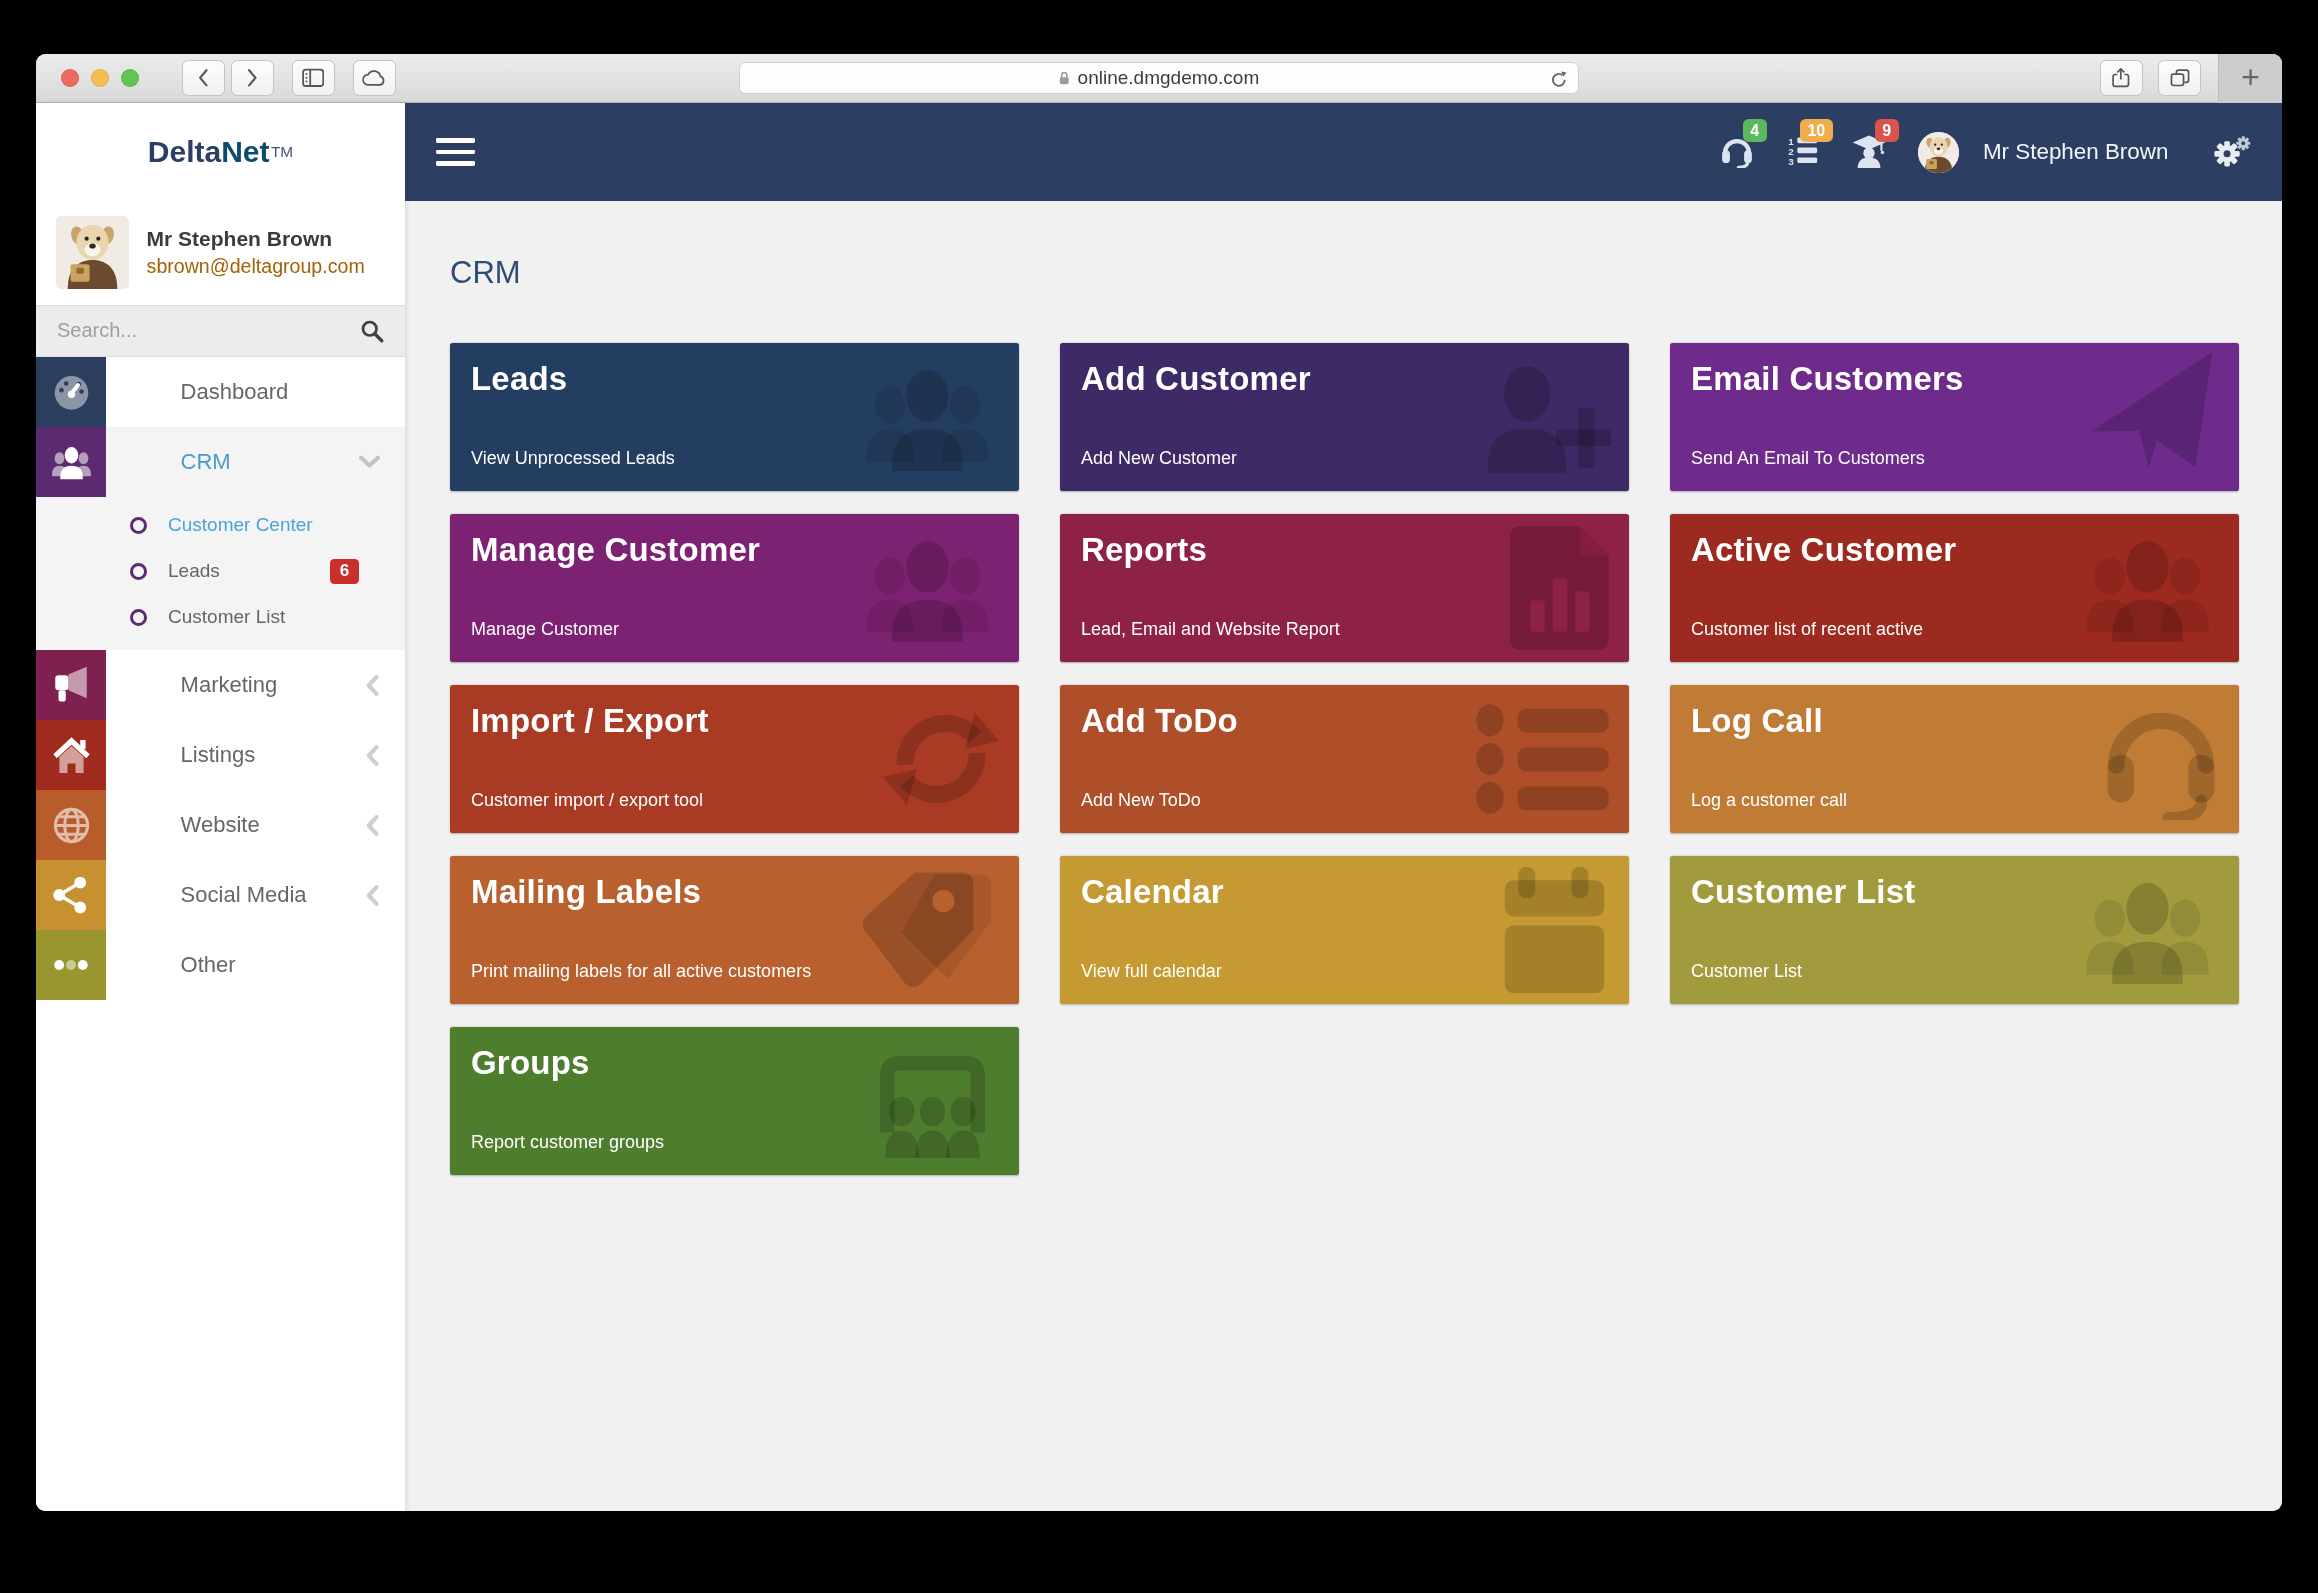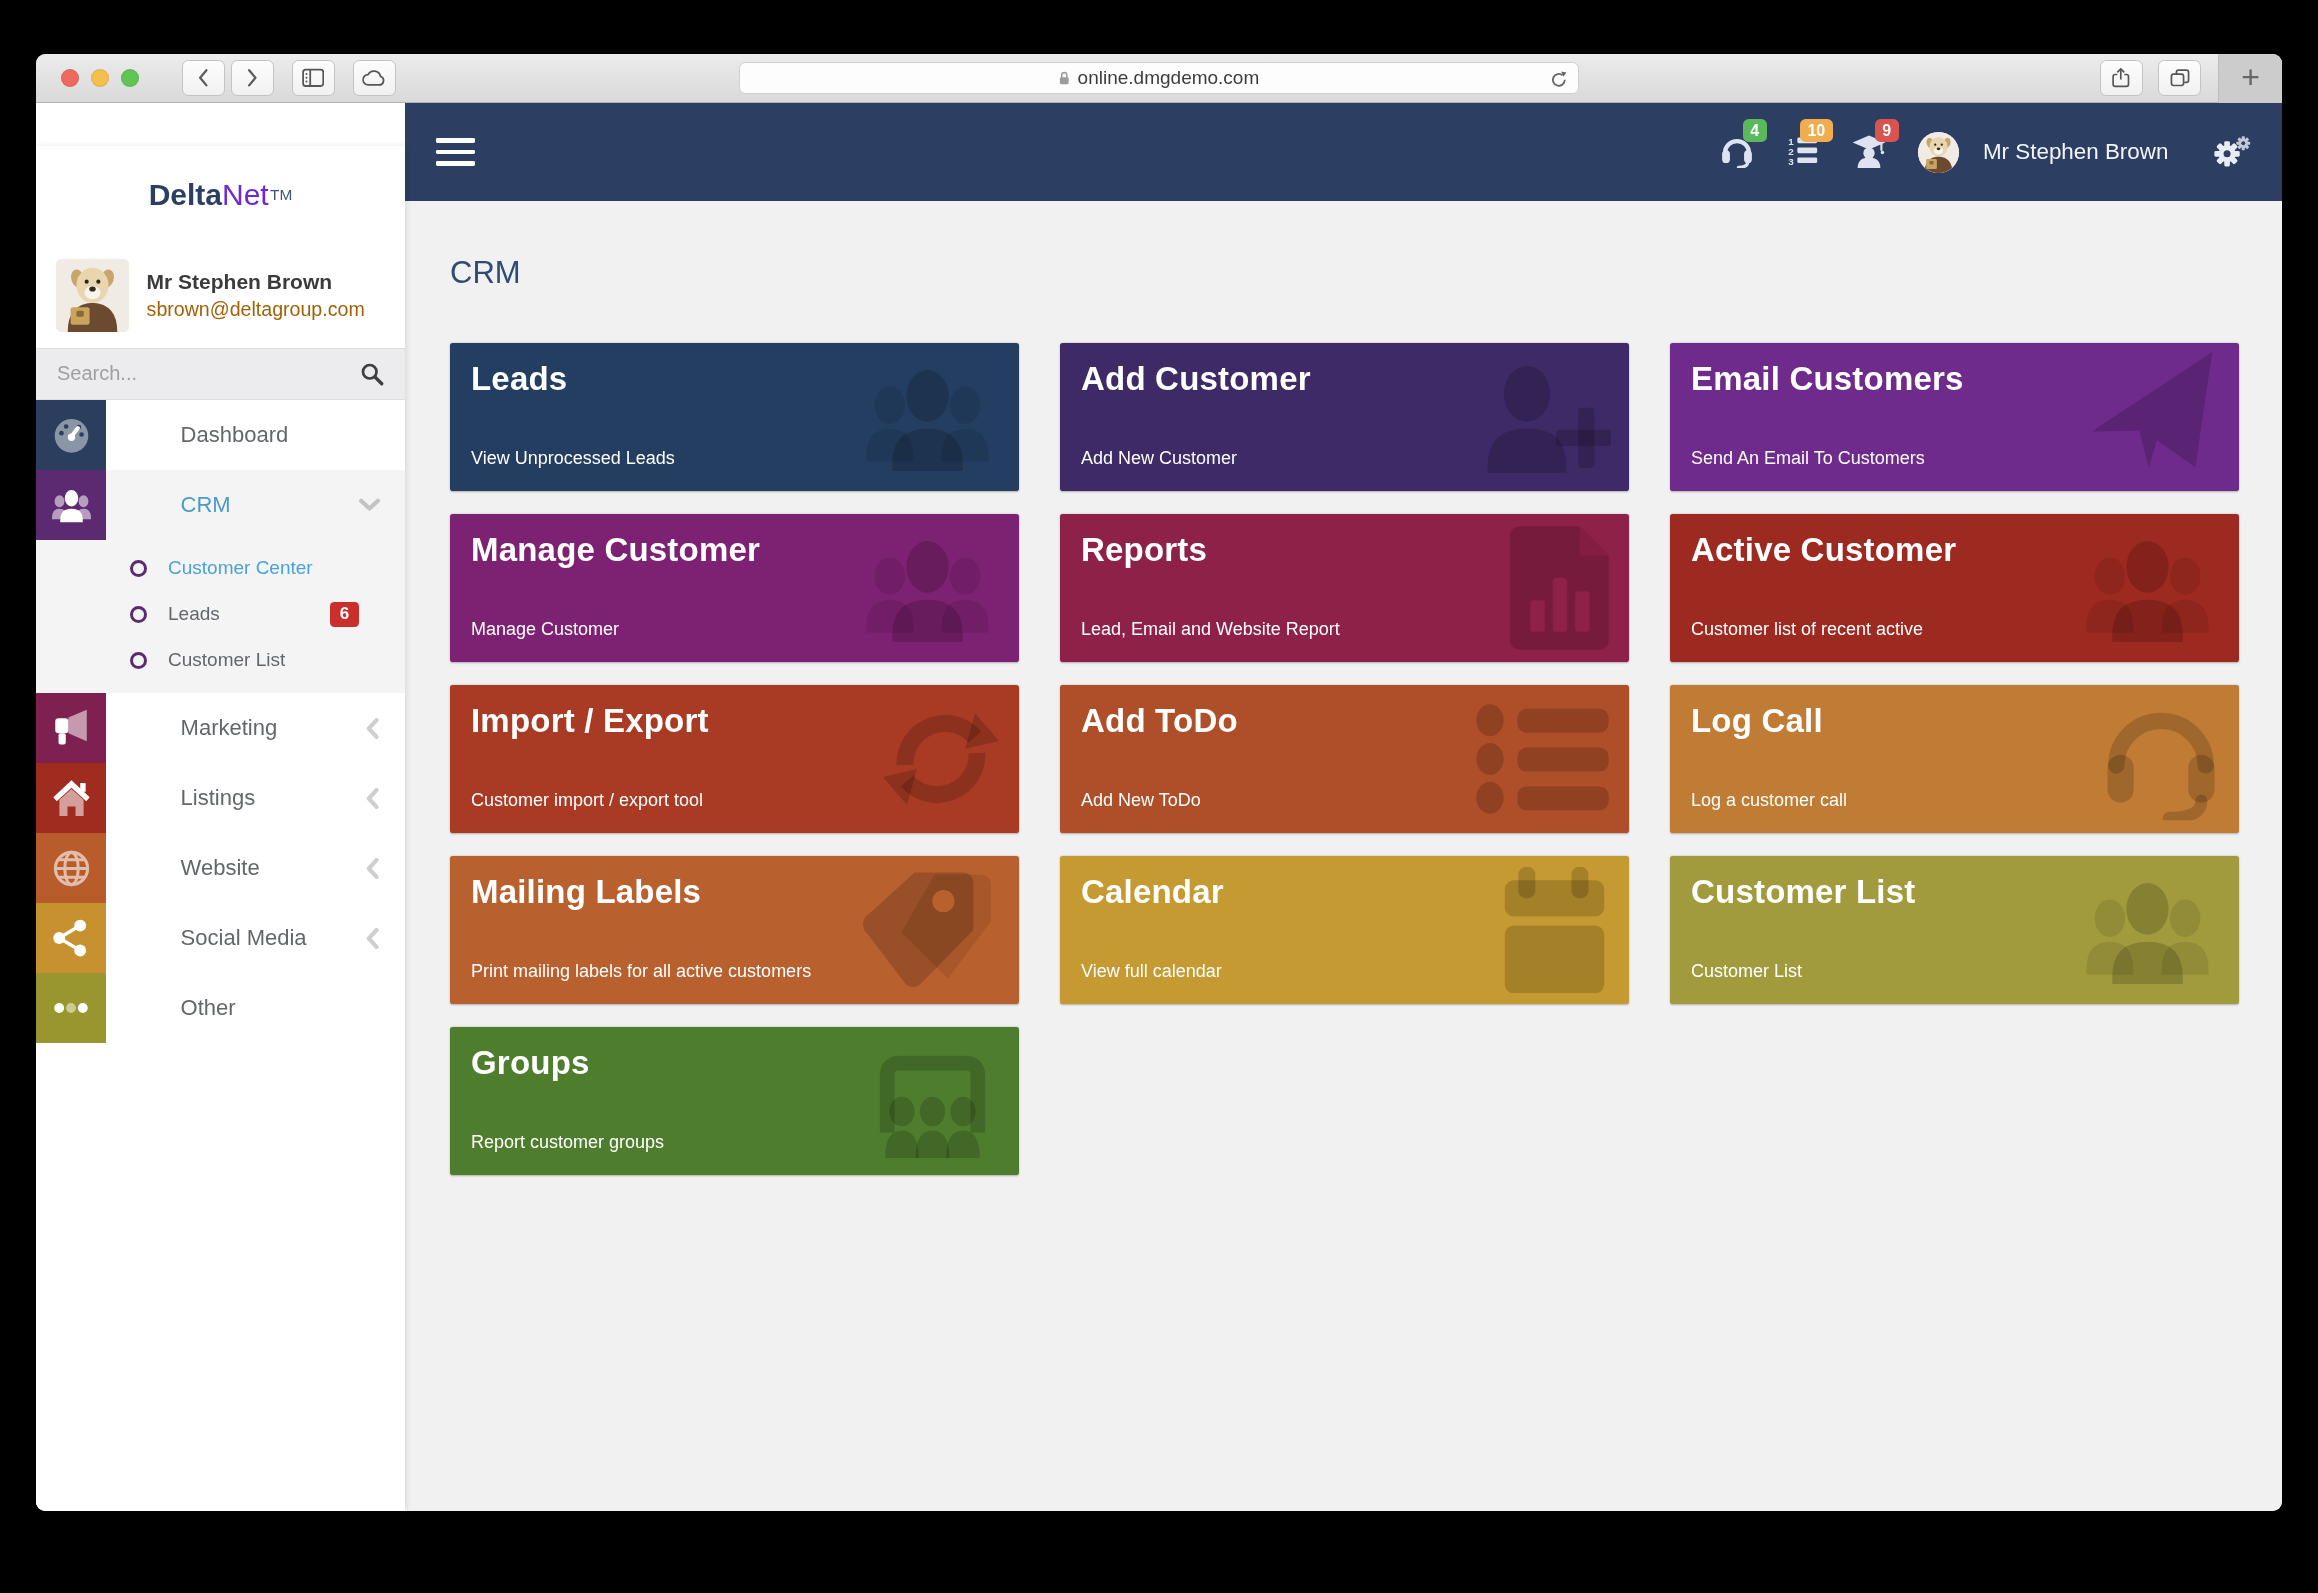--- a/index.html
+++ b/index.html
@@ -19,37 +19,37 @@
   .tb-btn.ml { margin-left:18px; }
   .urlbar { position:absolute; left:50%; top:8.4px; transform:translateX(-50%); width:840px; height:32px; background:#fdfdfd; border:0.7px solid #cfcfcf; border-radius:6.3px; display:flex; align-items:center; justify-content:center; gap:8.4px; }
   .url-text { font-size:19px; color:#3d3d3d; }
   .reload { position:absolute; right:9.8px; top:6.3px; }
   .tb-right { position:absolute; right:81px; top:5.6px; display:flex; gap:15.4px; }
   .newtab { position:absolute; right:0; top:0; width:64px; height:49px; background:#cccccc; border-left:0.7px solid #bcbcbc; display:flex; align-items:center; justify-content:center; }
   .plus-glyph { font-size:32px; color:#666; font-weight:300; line-height:1; margin-top:-2.8px; }
 
   
   .app { flex:1; display:flex; min-height:0; }
-  .sidebar { width:369px; flex:0 0 369px; background:#fff; display:flex; flex-direction:column; box-shadow:2.1px 0 5.6px rgba(0,0,0,.10); z-index:2;margin-top:43px; }
+  .sidebar { width:369px; flex:0 0 369px; background:#fff; display:flex; flex-direction:column; box-shadow:2.1px 0 5.6px rgba(0,0,0,.10); z-index:2; }
   .main { flex:1; background:#f1f1f2; display:flex; flex-direction:column; min-width:0; }
 
   
   .appbar { height:98px; flex:0 0 98px; background:#2c3f63; display:flex; align-items:center; padding:0 31px; }
   .hamburger { display:flex; flex-direction:column; gap:6.3px; }
   .hamburger span { width:39px; height:4.9px; border-radius:1.4px; background:#fff; }
   .ab-right { margin-left:auto; display:flex; align-items:center; gap:32px; }
   .ab-ico { position:relative; color:#dde4ef; }
   .nav-badge { position:absolute; top:-15.4px; right:-12.6px; background:var(--badge); color:#fff; font-size:16px; font-weight:bold; padding:2.1px 7.7px; border-radius:5.6px; line-height:1.2; }
   .ab-avatar { width:41px; height:41px; border-radius:50%; overflow:hidden; background:#f0ebe4; }
   .ab-name { color:#f3f5f9; font-size:22.4px; margin-left:-8.4px; }
   .ab-gears { color:#e8edf4; margin-left:12.6px; }
 
   
   .logo { height:98px; flex:0 0 98px; display:flex; align-items:center; justify-content:center; font-size:30px; color:#2c3f63; }
-  .logo b { font-weight:bold; } .logo .lt { font-weight:400; color:#6d28d9; }
+  .logo b { font-weight:bold; } .logo .lt { font-weight:700; color:#0c4a6e; }
   .logo sup { font-size:15.4px; margin-left:1.4px; color:#44537a; }
   .userpanel { display:flex; align-items:center; gap:18px; padding:15.4px 17px 15.4px 19.6px; }
   .sb-avatar { width:73px; height:73px; border-radius:5.6px; overflow:hidden; background:#f0ebe4; flex:0 0 73px; }
   .u-name { font-size:21px; font-weight:bold; color:#3b3b3b; white-space:nowrap; }
   .u-email { font-size:19.6px; color:#a16207; margin-top:4.2px; white-space:nowrap; overflow:hidden; }
   .searchrow { height:52px; flex:0 0 52px; background:#ececee; border-top:0.7px solid #dedede; border-bottom:0.7px solid #dedede; display:flex; align-items:center; padding:0 21px; gap:9.8px; }
   .searchrow input { flex:1; border:none; background:transparent; outline:none; font-size:20px; color:#555; font-family:inherit; }
   .searchrow input::placeholder { color:#a0a0a0; }
   .menu { display:flex; flex-direction:column; }
   .mrow { display:flex; align-items:center; height:70px; background:#fff;gap:48px; }

